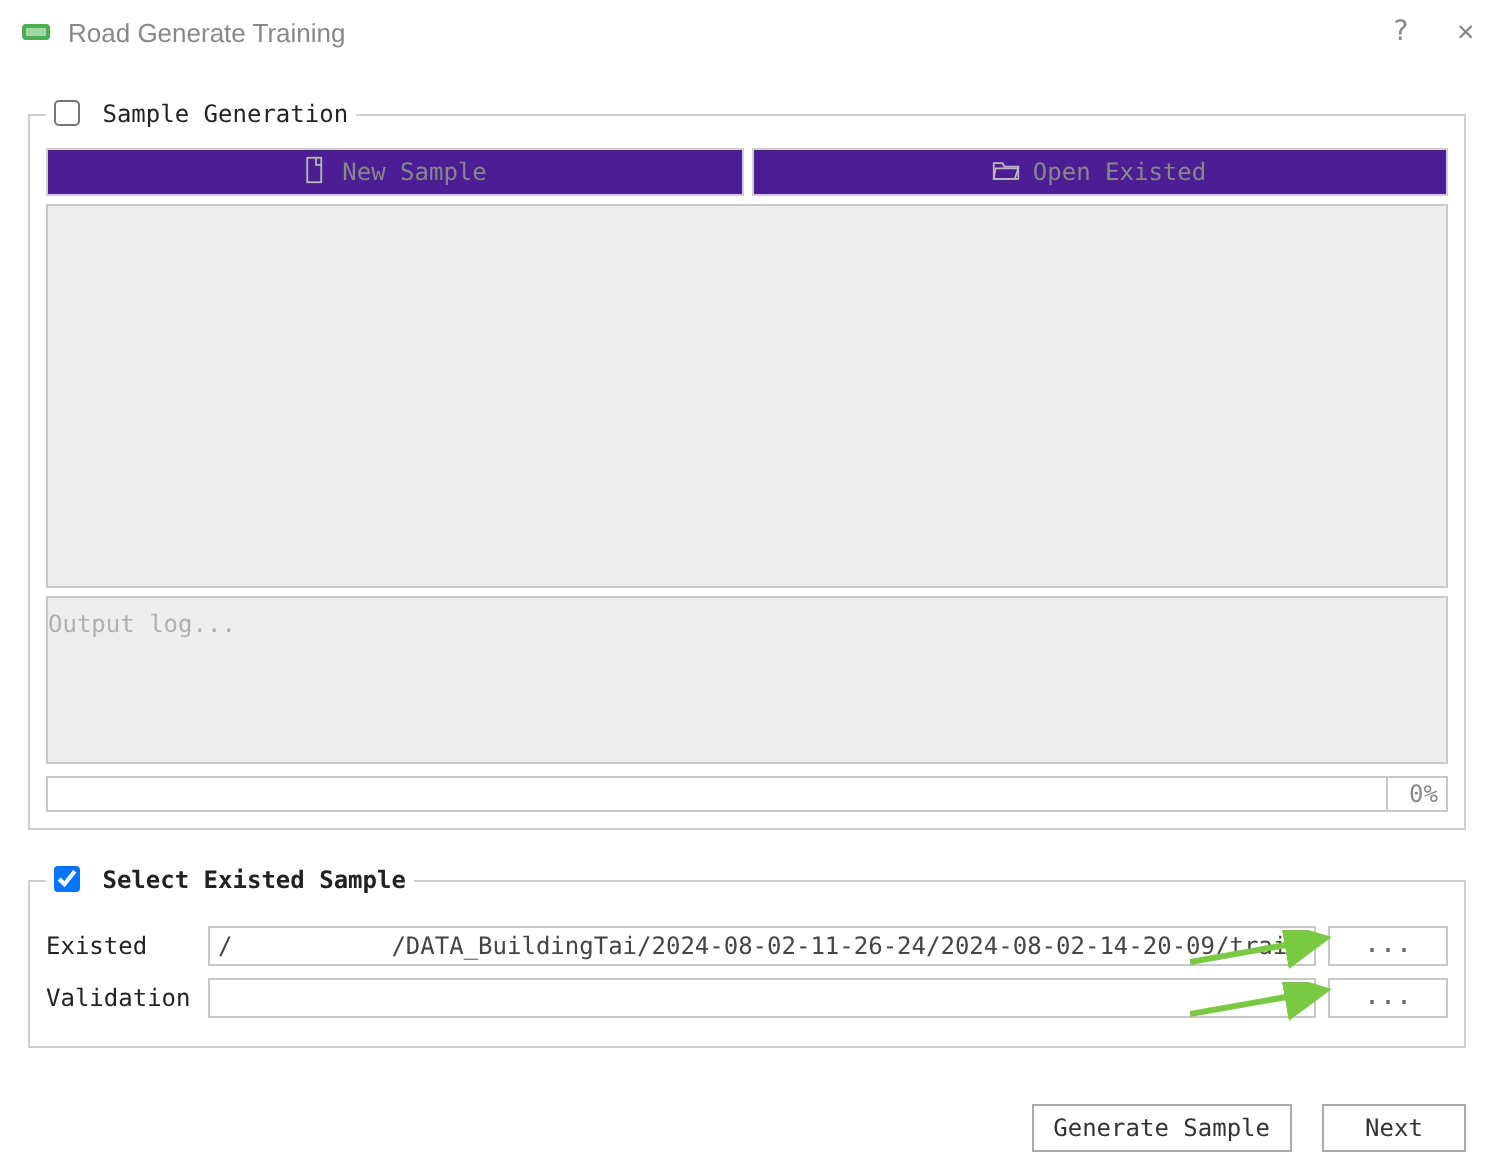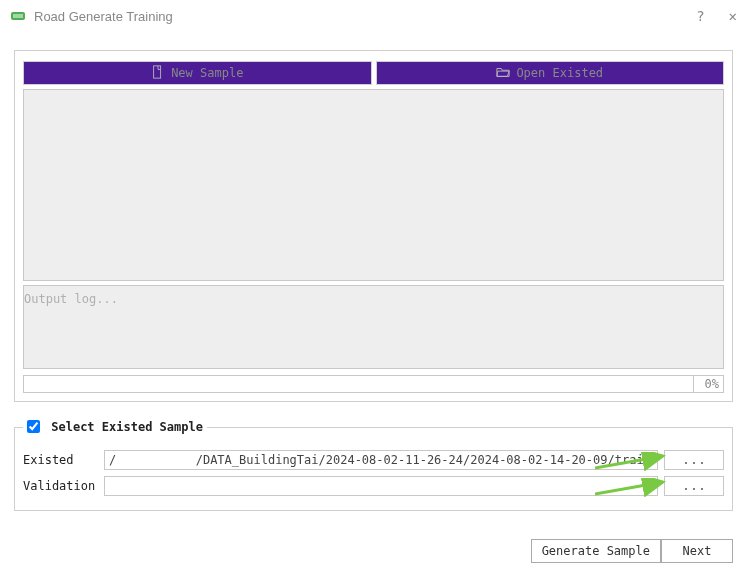--- a/index.html
+++ b/index.html
@@ -154,21 +154,21 @@
     font-family: "SimSun", monospace;
     color: #666;
     cursor: default;
     text-align: center;
     line-height: 16px;
   }
 
   .footer-btns {
     display: flex;
     justify-content: flex-end;
-    gap: 0;
+    gap: 15px;
     padding: 0 14px;
   }
   .footer-btns button {
     height: 24px;
     min-width: 72px;
     border: 1px solid #aaa;
     background: #fff;
     font-family: "SimSun", monospace;
     font-size: 12px;
     color: #333;
@@ -195,20 +195,24 @@
   <span class="title">Road Generate Training</span>
   <div class="win-btns">
     <span>?</span>
     <span>✕</span>
   </div>
 </div>
 
 <div class="content">
 
   <fieldset class="group">
+    <legend>
+      <input type="checkbox" style="">
+      <span>Sample Generation</span>
+    </legend>
 
     <div class="btn-row">
       <div class="big-btn">
         <span>
           <svg viewBox="0 0 16 16">
               <rect x="3" y="1" width="8" height="14" fill="none" stroke="#bbb" stroke-width="1"></rect>
               <polyline points="11,1 11,5 14,5" fill="none" stroke="#bbb" stroke-width="1" transform="translate(-3,0)"></polyline>
             </svg>
         </span>
         <span>New Sample</span>

